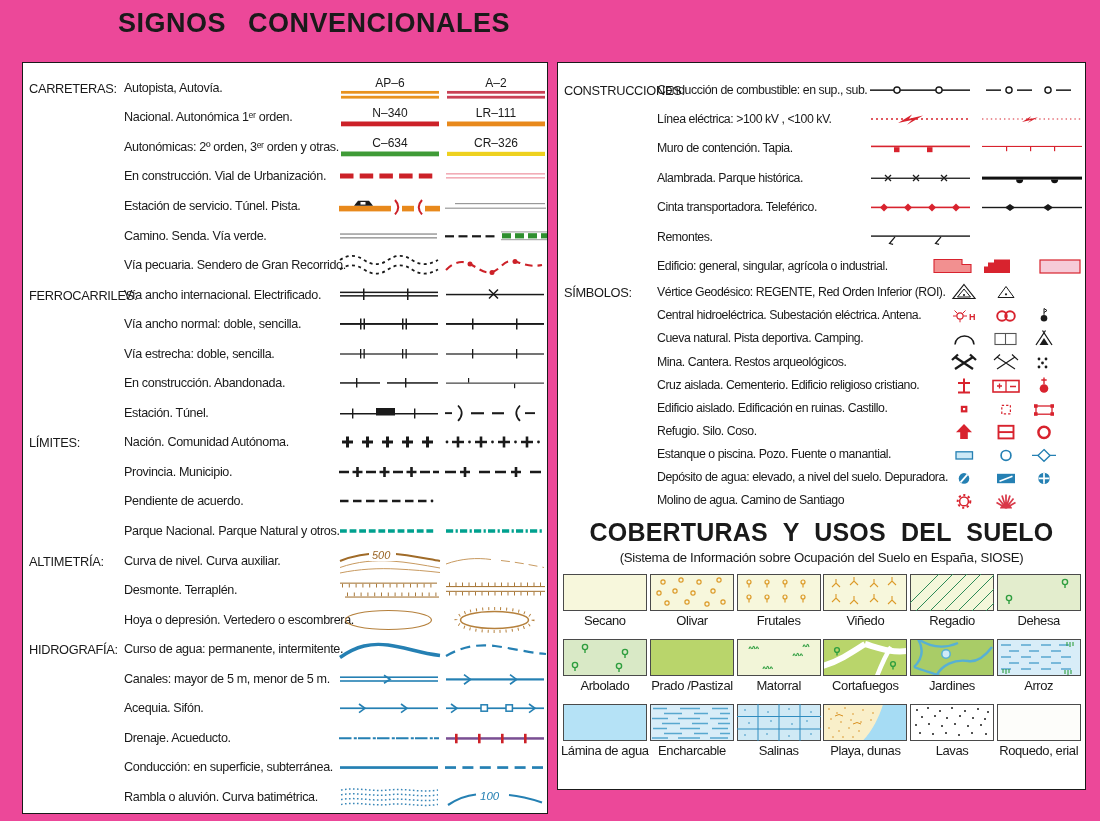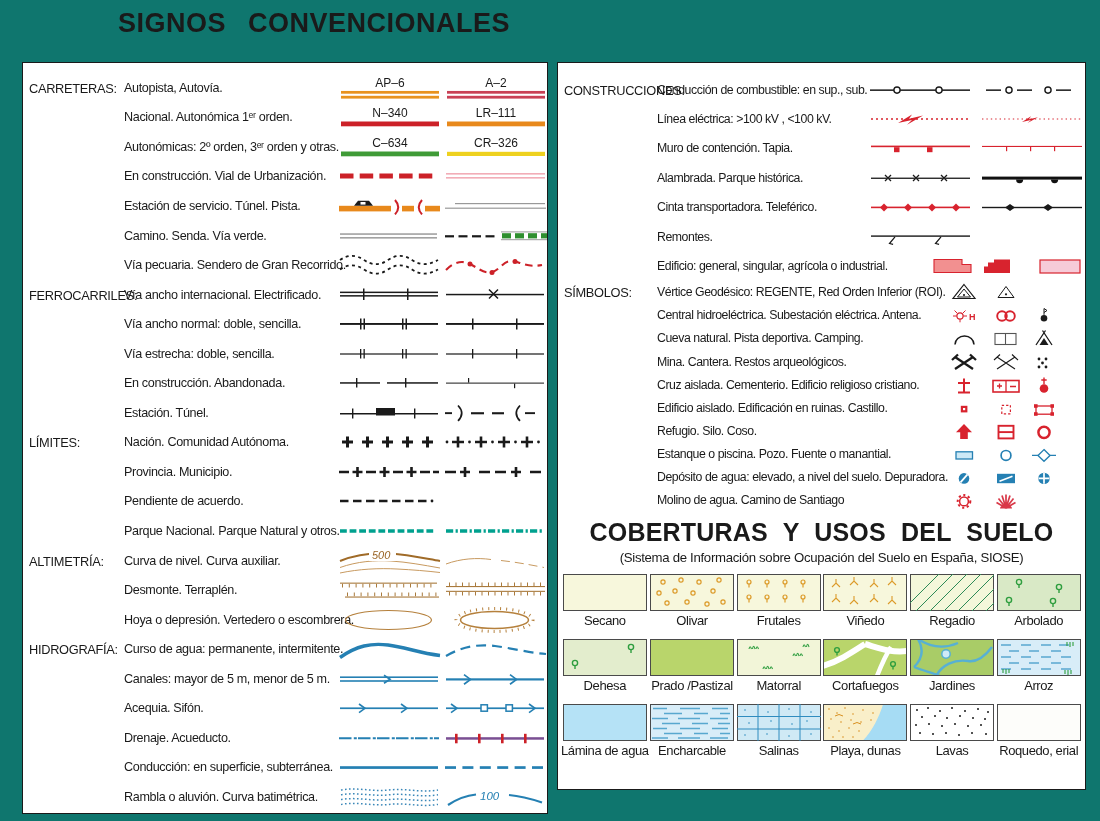--- a/index.html
+++ b/index.html
@@ -1,16 +1,16 @@
 <!DOCTYPE html>
 <html><head>
 <meta charset="utf-8">
 <style>
   html,body{margin:0;padding:0;background:#fff;}
-  .page{position:relative;width:1100px;height:821px;background:#0f766e;overflow:hidden;
+  .page{position:relative;width:1100px;height:821px;background:#ec4899;overflow:hidden;
         font-family:"Liberation Sans","DejaVu Sans",sans-serif;color:#1a1a1a;}
   .title{position:absolute;left:118px;top:8px;font-size:27px;font-weight:bold;
          letter-spacing:.5px;word-spacing:14px;white-space:nowrap;}
   .panel{position:absolute;top:62px;border:1.6px solid #1a1a1a;background:#fff;box-sizing:border-box;}
   .panel.left{left:14px;width:526px;height:752px;padding-top:10px;margin-left:8px;}
   .panel.right{left:557px;width:529px;height:728px;padding-top:12px;}
   .lrow{position:relative;height:29.55px;}
   .crow{position:relative;height:29.4px;}
   .srow{position:relative;height:23.1px;}
   .sec{position:absolute;left:6px;top:50%;transform:translateY(-50%);
@@ -803,46 +803,46 @@
               <path d="M34,37 L71,0"></path>
               <path d="M48,37 L85,0"></path>
               <path d="M62,37 L99,0"></path>
               <path d="M76,37 L113,0"></path>
             </g>
           </svg>
         <span class="cover-label">Regadio</span>
       </div>
       <div class="cover-cell">
         <svg width="84" height="37">
+            <rect x="0.5" y="0.5" width="83" height="36" fill="#e3edcd" stroke="#4a4a4a"></rect>
+            <g stroke="#2f9e3f" stroke-width="1.4" fill="none">
+              <circle cx="68" cy="8" r="2.6"></circle>
+              <path d="M68,10.6 v3.5"></path>
+              <circle cx="12" cy="24" r="2.6"></circle>
+              <path d="M12,26.6 v3.5"></path>
+            </g>
+          </svg>
+        <span class="cover-label">Dehesa</span>
+      </div>
+
+      <div class="cover-cell">
+        <svg width="84" height="37">
             <rect x="0.5" y="0.5" width="83" height="36" fill="#d9e9c6" stroke="#4a4a4a"></rect>
             <g stroke="#2f9e3f" stroke-width="1.4" fill="none">
               <circle cx="22" cy="8" r="2.6"></circle>
               <path d="M22,10.6 v3.5"></path>
               <circle cx="62" cy="13" r="2.6"></circle>
               <path d="M62,15.6 v3.5"></path>
               <circle cx="12" cy="26" r="2.6"></circle>
               <path d="M12,28.6 v3.5"></path>
               <circle cx="56" cy="27" r="2.6"></circle>
               <path d="M56,29.6 v3.5"></path>
             </g>
           </svg>
         <span class="cover-label">Arbolado</span>
-      </div>
-
-      <div class="cover-cell">
-        <svg width="84" height="37">
-            <rect x="0.5" y="0.5" width="83" height="36" fill="#e3edcd" stroke="#4a4a4a"></rect>
-            <g stroke="#2f9e3f" stroke-width="1.4" fill="none">
-              <circle cx="68" cy="8" r="2.6"></circle>
-              <path d="M68,10.6 v3.5"></path>
-              <circle cx="12" cy="24" r="2.6"></circle>
-              <path d="M12,26.6 v3.5"></path>
-            </g>
-          </svg>
-        <span class="cover-label">Dehesa</span>
       </div>
       <div class="cover-cell">
         <svg width="84" height="37">
             <rect x="0.5" y="0.5" width="83" height="36" fill="#b9d56b" stroke="#4a4a4a"></rect>
           </svg>
         <span class="cover-label">Prado /Pastizal</span>
       </div>
       <div class="cover-cell">
         <svg width="84" height="37">
             <rect x="0.5" y="0.5" width="83" height="36" fill="#f2f5d8" stroke="#4a4a4a"></rect>

